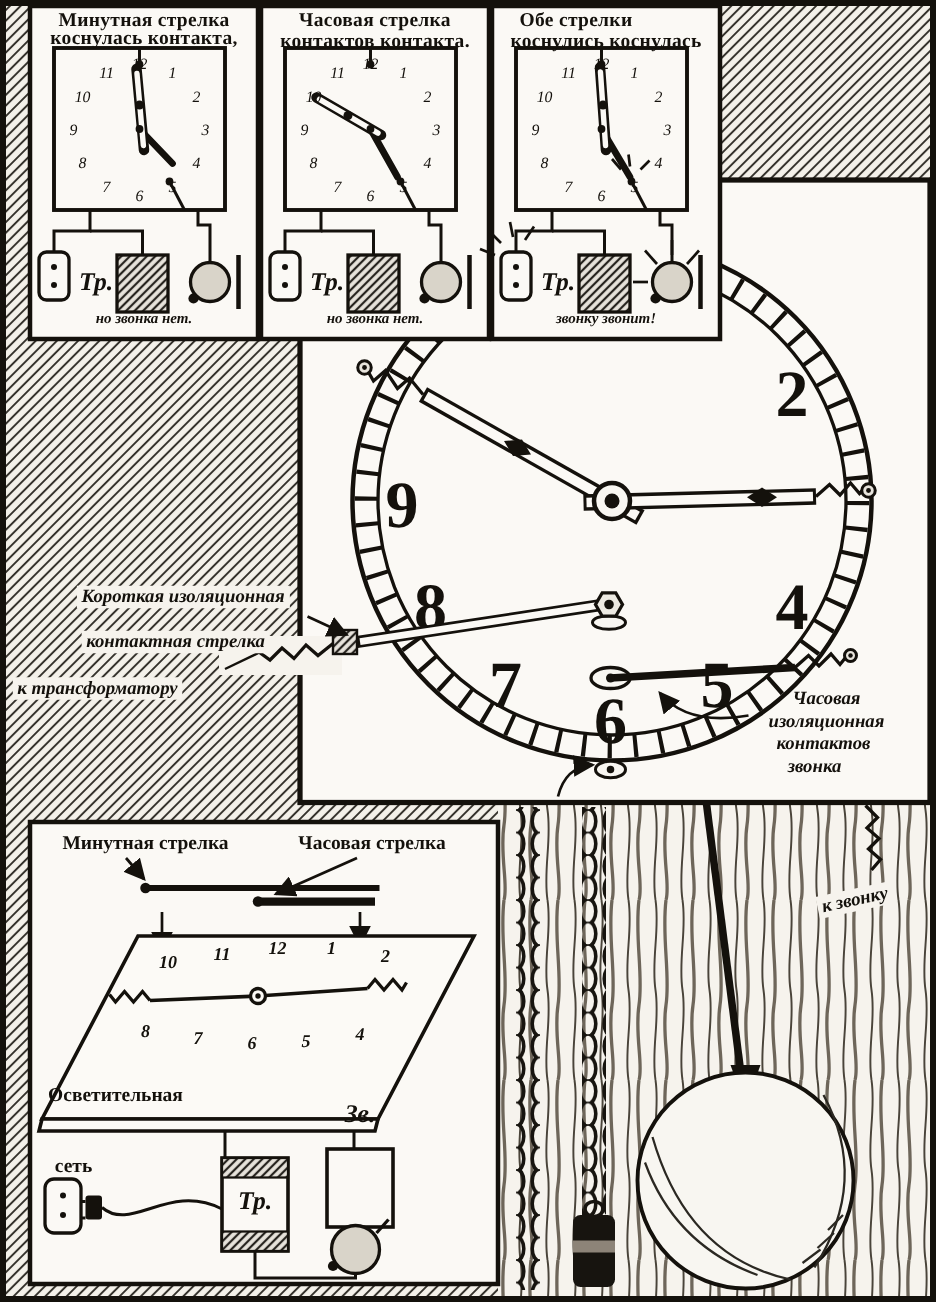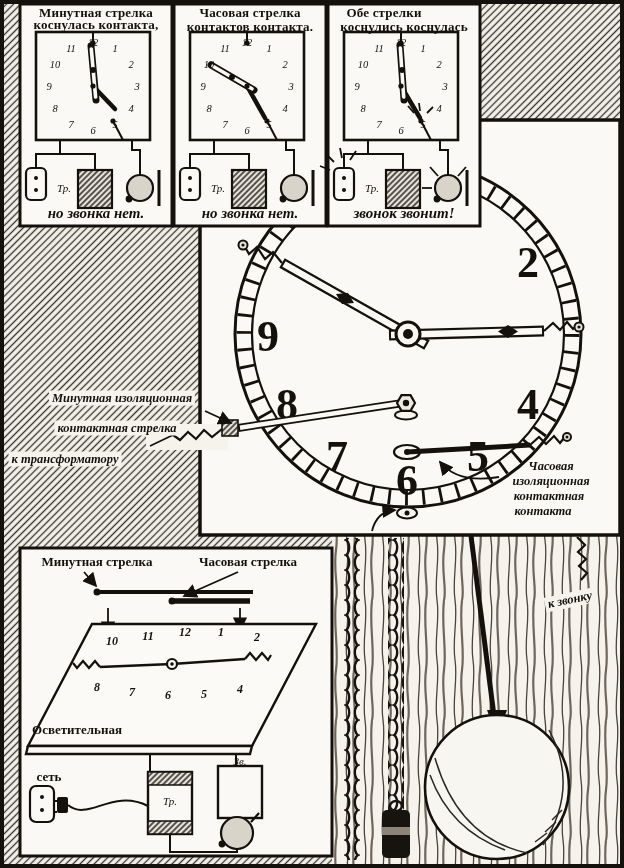--- a/index.html
+++ b/index.html
@@ -1,24 +1,24 @@
 <!DOCTYPE html>
 <html><head>
 <meta charset="utf-8">
 <style>
   html,body{margin:0;padding:0;background:#888}
   #canvas{position:relative;width:624px;height:868px;background:#f6f3ed;
           font-family:"Liberation Serif",serif;overflow:hidden}
   #art{position:absolute;left:0;top:0}
   .t{position:absolute;transform:translate(-50%,-50%);white-space:nowrap;color:#14110c}
   .title{font-size:13px;font-weight:700;letter-spacing:.2px}
-  .cap{font-size:15px;font-weight:700;font-style:italic}
+  .cap{font-size:10px;font-weight:700;font-style:italic}
   .lbl{font-size:12.5px;font-weight:700;font-style:italic}
   .lbl2{font-size:13px;font-weight:700}
-  .boxlbl{font-size:11px;font-weight:400;font-style:italic}
+  .boxlbl{font-size:17px;font-weight:700;font-style:italic}
   .chip{background:#f6f3ed;padding:0 3px}
   .rot{transform:translate(-50%,-50%) rotate(-12deg)}
   svg text{font-family:"Liberation Serif",serif;fill:#14110c}
   .snum{font-size:10.5px;font-style:italic}
   .bnum{font-size:44px;font-weight:700}
   .pnum{font-size:12px;font-style:italic;font-weight:700}
   .panel{fill:#fbf9f5;stroke:#14110c;stroke-width:3}
   .mainpanel{fill:#fbf9f5;stroke:#14110c;stroke-width:3.5}
   .clockbox{fill:#fbf9f5;stroke:#14110c;stroke-width:2.6}
   .w2{stroke:#14110c;stroke-width:2;fill:none}
@@ -328,31 +328,31 @@
 <span class="t title" style="left:250px;top:27px">контактов контакта.</span>
 <span class="t title" style="left:384px;top:13px">Обе стрелки</span>
 <span class="t title" style="left:404px;top:27px">коснулись коснулась</span>
 
 <span class="t boxlbl" style="left:64px;top:188px">Тр.</span>
 <span class="t boxlbl" style="left:218px;top:188px">Тр.</span>
 <span class="t boxlbl" style="left:372px;top:188px">Тр.</span>
 
 <span class="t cap" style="left:96px;top:213px">но звонка нет.</span>
 <span class="t cap" style="left:250px;top:213px">но звонка нет.</span>
-<span class="t cap" style="left:404px;top:213px">звонок звонит!</span>
-
-<span class="t lbl chip" style="left:122px;top:398px">Минутная изоляционная</span>
+<span class="t cap" style="left:404px;top:213px">звонку звонит!</span>
+
+<span class="t lbl chip" style="left:122px;top:398px">Короткая изоляционная</span>
 <span class="t lbl chip" style="left:117px;top:428px">контактная стрелка</span>
 <span class="t lbl chip" style="left:65px;top:459px">к трансформатору</span>
 <span class="t lbl" style="left:551px;top:466px">Часовая</span>
 <span class="t lbl" style="left:551px;top:481px">изоляционная</span>
-<span class="t lbl" style="left:549px;top:496px">контактная</span>
-<span class="t lbl" style="left:543px;top:511px">контакта</span>
+<span class="t lbl" style="left:549px;top:496px">контактов</span>
+<span class="t lbl" style="left:543px;top:511px">звонка</span>
 <span class="t lbl chip rot" style="left:570px;top:600px">к звонку</span>
 
 <span class="t lbl2" style="left:97px;top:562px">Минутная стрелка</span>
 <span class="t lbl2" style="left:248px;top:562px">Часовая стрелка</span>
 <span class="t lbl2" style="left:77px;top:730px">Осветительная</span>
 <span class="t lbl2" style="left:49px;top:777px">сеть</span>
 <span class="t boxlbl" style="left:170px;top:801px">Тр.</span>
-<span class="t boxlbl" style="left:240px;top:761px">Зв.</span>
+<span class="t boxlbl" style="left:240px;top:743px">Зв.</span>
 
 </div>
 
 </body></html>

